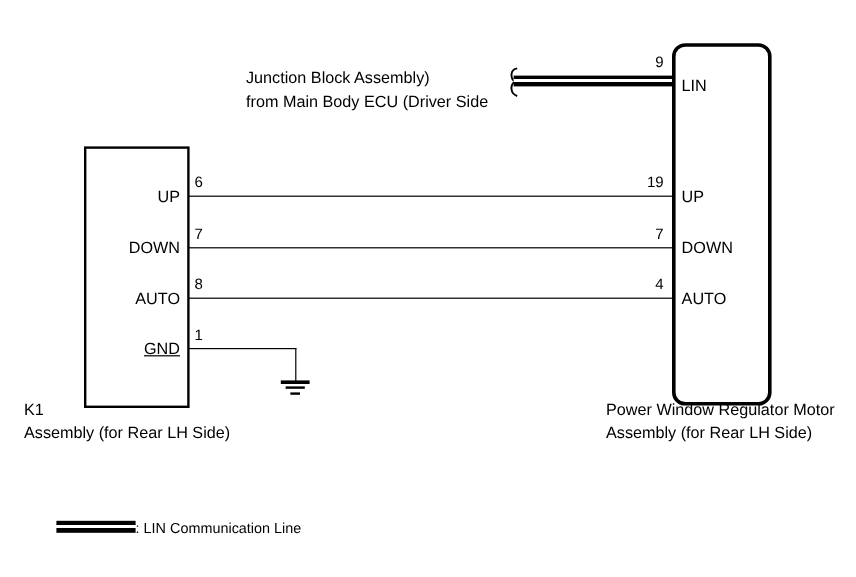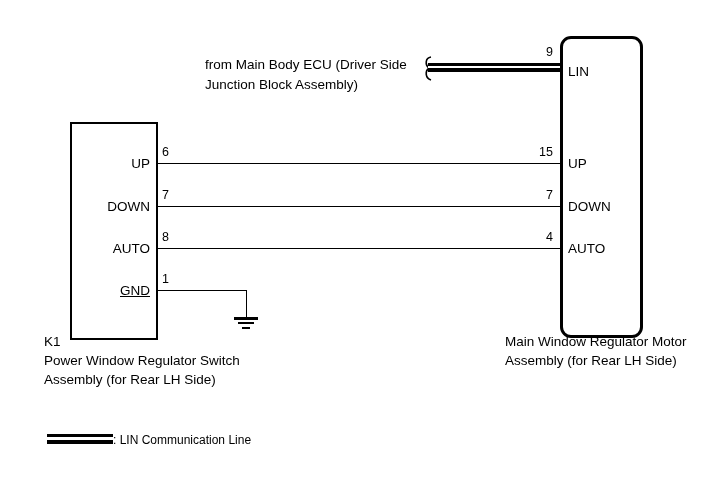--- a/index.html
+++ b/index.html
@@ -42,22 +42,22 @@
   .legend-txt{position:absolute;font-size:12px;line-height:16px;white-space:nowrap;}
   .legend-swatch{position:absolute;height:10px;width:66px;
     background:linear-gradient(to bottom,#000 0,#000 3.5px,#fff 3.5px,#fff 6px,#000 6px,#000 10px);}
 </style>
 </head>
 <body>
 
 <div class="canvas">
 
   <div class="src-note" style="left:205px;top:55px;">
+    <div>Junction Block Assembly)</div>
     <div>from Main Body ECU (Driver Side</div>
-    <div>Junction Block Assembly)</div>
   </div>
 
   <svg class="linbracket" style="left:420px;top:55px;" width="16" height="34">
     <path d="M11 2 C 5 3, 5 10, 9 13 C 5 16, 5 23, 11 25" fill="none" stroke="#000" stroke-width="1.6"></path>
   </svg>
   <div class="linline" style="left:428px;top:63px;width:134px;"></div>
 
   <div class="box" id="k1-box"></div>
 
   <div class="term term-l" style="left:78px;top:157px;width:72px;">UP</div>
@@ -71,41 +71,40 @@
   <div class="pin pin-l" style="left:162px;top:273px;width:26px;">1</div>
 
   <div class="box" id="k2-box"></div>
 
   <div class="term term-r" style="left:568px;top:65px;width:72px;">LIN</div>
   <div class="term term-r" style="left:568px;top:157px;width:72px;">UP</div>
   <div class="term term-r" style="left:568px;top:200px;width:72px;">DOWN</div>
   <div class="term term-r" style="left:568px;top:242px;width:72px;">AUTO</div>
 
   <div class="pin pin-r" style="left:505px;top:46px;width:48px;">9</div>
-  <div class="pin pin-r" style="left:505px;top:146px;width:48px;">15</div>
+  <div class="pin pin-r" style="left:505px;top:146px;width:48px;">19</div>
   <div class="pin pin-r" style="left:505px;top:189px;width:48px;">7</div>
   <div class="pin pin-r" style="left:505px;top:231px;width:48px;">4</div>
 
   <div class="wire wire-h" style="left:157px;top:163px;width:404px;"></div>
   <div class="wire wire-h" style="left:157px;top:206px;width:404px;"></div>
   <div class="wire wire-h" style="left:157px;top:248px;width:404px;"></div>
 
   <div class="wire wire-h" style="left:157px;top:290px;width:90px;"></div>
   <div class="wire wire-v" style="left:245.5px;top:290px;height:28px;"></div>
   <div class="gnd-bar" style="left:234px;top:317px;width:24px;height:2.6px;"></div>
   <div class="gnd-bar" style="left:238px;top:322px;width:16px;height:2px;"></div>
   <div class="gnd-bar" style="left:242px;top:327px;width:8px;height:2px;"></div>
 
-  <div class="cap" style="left:20px;top:332px;margin-left:24px;">
+  <div class="cap" style="left:20px;top:332px;">
     <span class="code">K1</span>
-    <span class="code">Power Window Regulator Switch</span>
     <span class="code">Assembly (for Rear LH Side)</span>
   </div>
 
   <div class="cap" style="left:505px;top:332px;">
-    <span class="code">Main Window Regulator Motor</span>
+    <span class="code">Power Window Regulator Motor</span>
     <span class="code">Assembly (for Rear LH Side)</span>
   </div>
 
   <div class="legend-swatch" style="left:47px;top:434px;"></div>
   <div class="legend-txt" style="left:113px;top:432px;">: LIN Communication Line</div>
 
 </div>
 
 </body></html>

